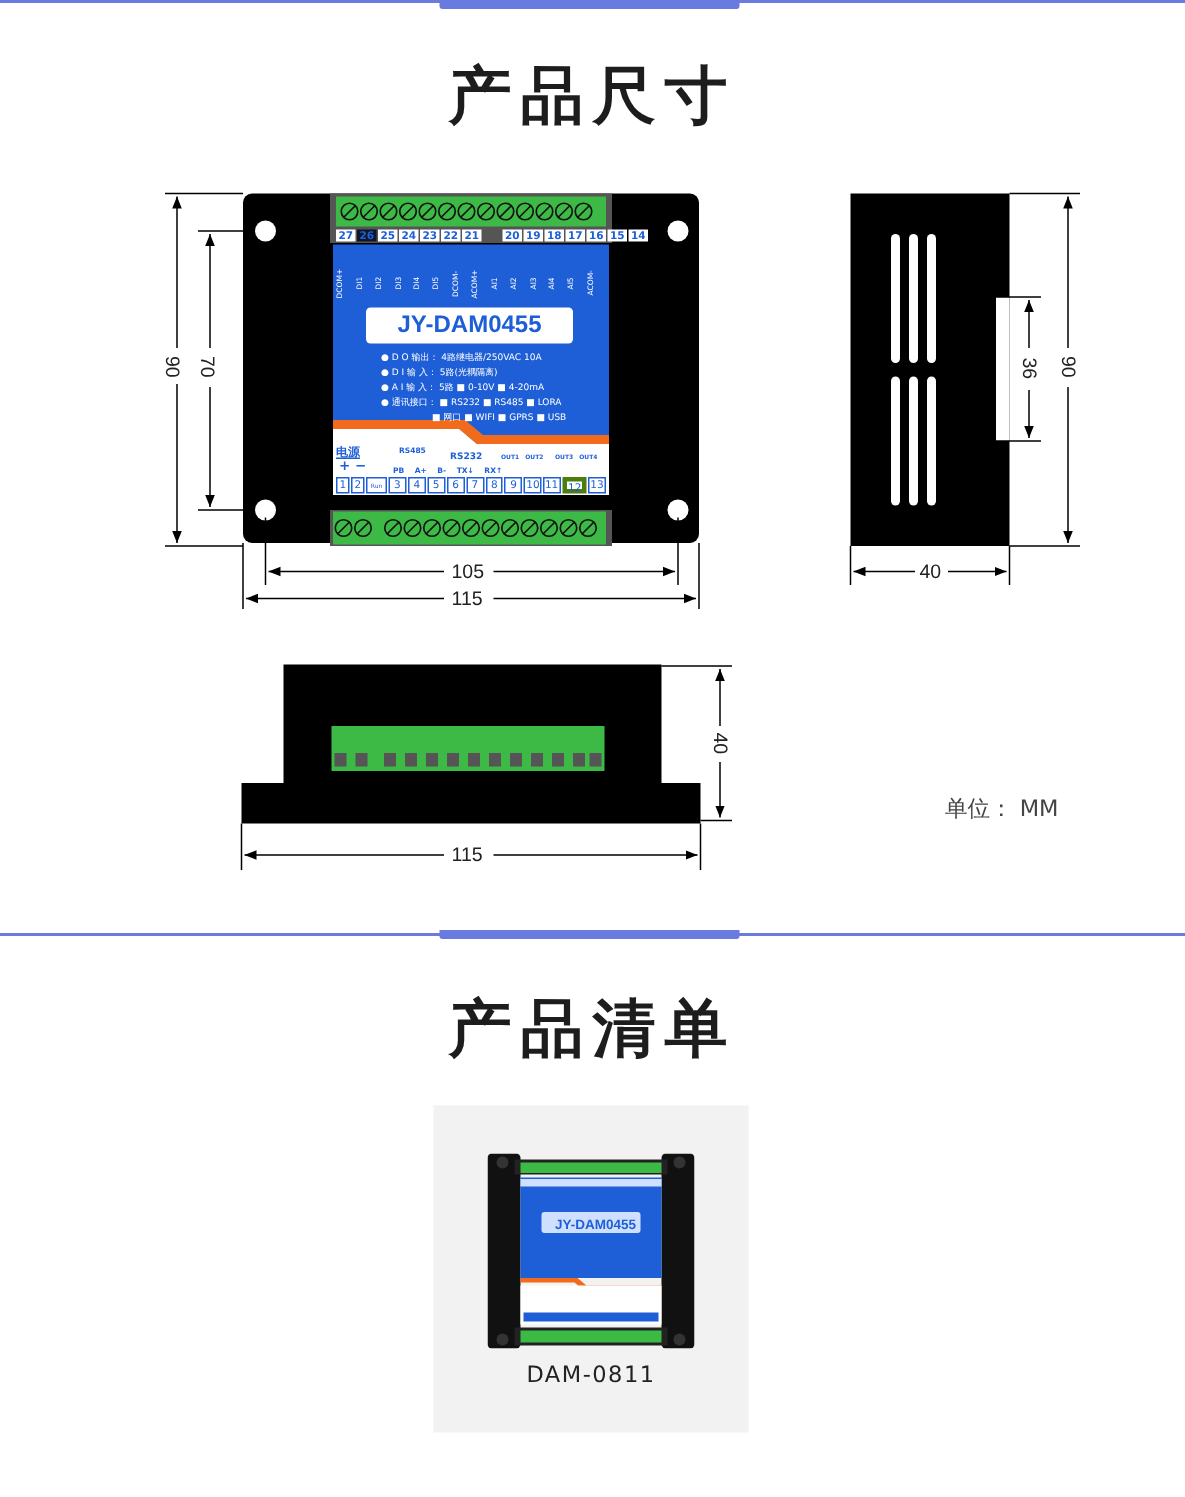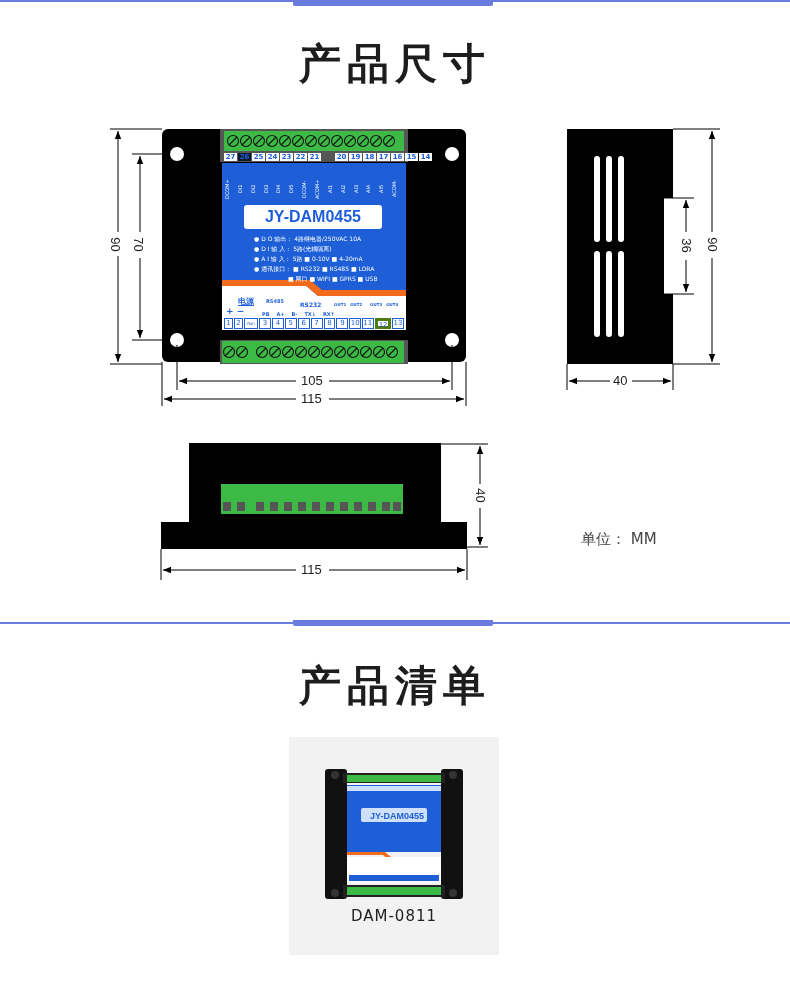--- a/index.html
+++ b/index.html
@@ -1,21 +1,21 @@
 <!DOCTYPE html>
 <html><head>
 <meta charset="utf-8">
 <style>
   * { margin:0; padding:0; box-sizing:border-box; }
   body { width:790px; height:998px; background:#ffffff; position:relative; overflow:hidden; font-family:"DejaVu Sans", sans-serif; color:#222; }
   .abs { position:absolute; }
   .divider-line { position:absolute; left:0; width:790px; height:2px; background:#6a7be0; }
   .divider-tab { position:absolute; left:293px; width:200px; height:6px; background:#6a7be0; border-radius:0 0 2px 2px; }
   .section-title { position:absolute; left:0; width:790px; text-align:center; font-size:42px; font-weight:bold; letter-spacing:6px; color:#1d1d1d; font-family:"DejaVu Sans", sans-serif; }
-  .unit { position:absolute; left:581px; top:530px; font-size:15px; color:#444; }
+  .unit { position:absolute; left:630px; top:530px; font-size:15px; color:#444; }
   .prod-card { position:absolute; left:289px; top:737px; width:210px; height:218px; background:#f2f2f2; }
   .prod-label { position:absolute; left:0; top:170px; width:210px; text-align:center; font-size:15px; color:#222; font-family:"DejaVu Sans", sans-serif; letter-spacing:1px; }
 </style>
 </head>
 <body>
 
 <div class="divider-line" style="top:0px;"></div>
 <div class="divider-tab" style="top:0px;"></div>
 
 <div class="section-title" style="top:36px;">产品尺寸</div>
@@ -203,21 +203,21 @@
 <div class="abs" style="left:244px;top:205px;width:138px;height:24px;background:#fff;border-radius:3px;color:#1e5fd8;font-size:16px;font-weight:bold;text-align:center;line-height:24px;font-family:'Liberation Sans',sans-serif;">JY-DAM0455</div>
 
 <div class="abs" style="left:254px;top:234px;color:#fff;font-size:6px;line-height:10px;">
   <div>● D O 输出：  4路继电器/250VAC 10A</div>
   <div>● D I 输 入：  5路(光耦隔离)</div>
   <div>● A I 输 入：  5路 ■ 0-10V  ■ 4-20mA</div>
   <div>● 通讯接口：  ■ RS232  ■ RS485  ■ LORA</div>
   <div style="padding-left:34px;">■ 网口  ■ WIFI  ■ GPRS ■ USB</div>
 </div>
 
-<div class="abs" style="left:238px;top:296px;color:#1e5fd8;font-size:8px;font-weight:bold;text-decoration:underline;">电源</div>
+<div class="abs" style="left:224px;top:296px;color:#1e5fd8;font-size:8px;font-weight:bold;text-decoration:underline;">电源</div>
 <div class="abs" style="left:226px;top:306px;color:#1e5fd8;font-size:9px;font-weight:bold;">+ −</div>
 <div class="abs" style="left:266px;top:298px;color:#1e5fd8;font-size:5px;font-weight:bold;">RS485</div>
 <div class="abs" style="left:300px;top:301px;color:#1e5fd8;font-size:6px;font-weight:bold;">RS232</div>
 <div class="abs" style="left:262px;top:311px;color:#1e5fd8;font-size:5px;font-weight:bold;display:flex;gap:7px;">
   <span>PB</span>
   <span>A+</span>
   <span>B-</span>
   <span>TX↓</span>
   <span>RX↑</span>
 </div>

